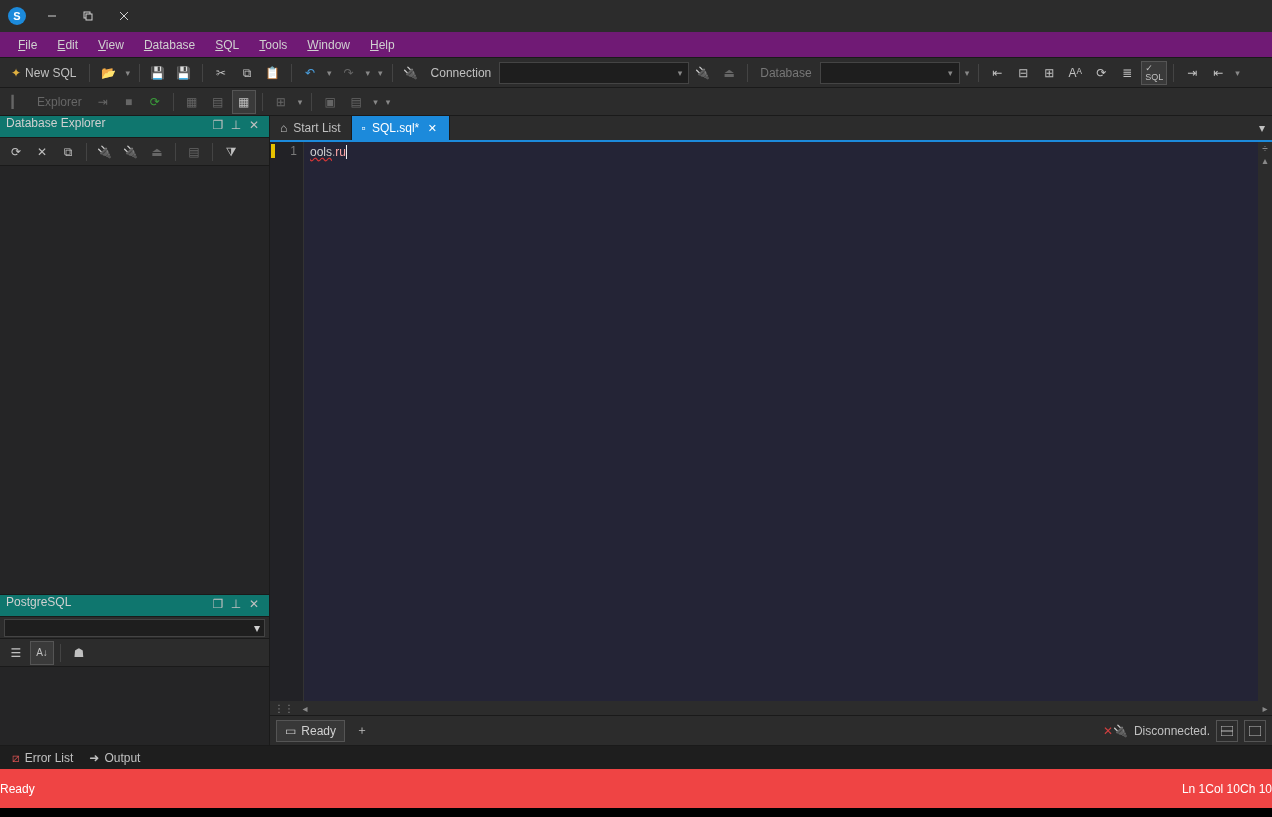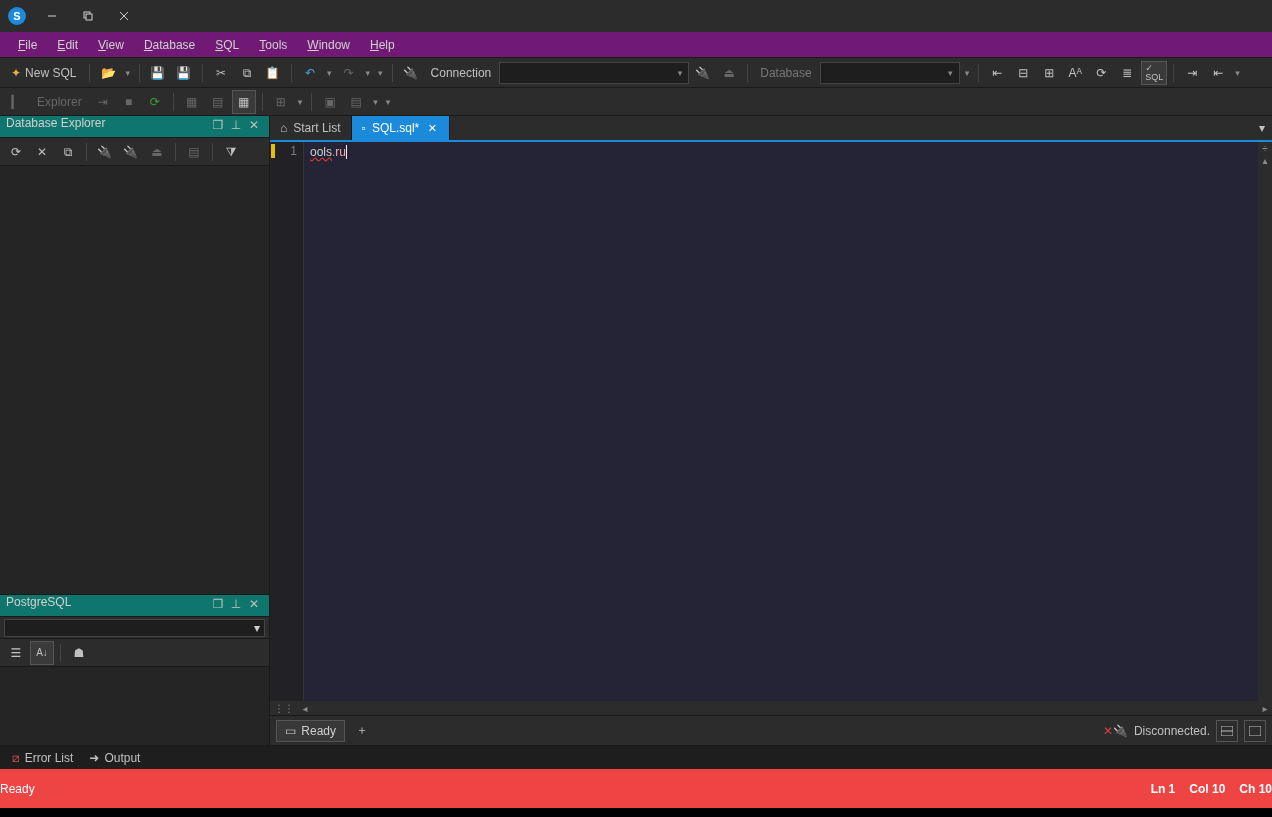--- a/index.html
+++ b/index.html
@@ -70,21 +70,21 @@
   .editor-footer .view-tab { display:flex; align-items:center; gap:5px; height:22px; padding:0 8px; border:1px solid #555; background:#383838; cursor:pointer;}
   .editor-footer .add-tab { width:22px; height:22px; display:flex; align-items:center; justify-content:center; color:#c0c0c0; cursor:pointer;}
   .editor-footer .spacer { flex:1; }
   .editor-footer .status { display:flex; align-items:center; gap:6px; color:#c0c0c0; }
   .editor-footer .sqbtn { width:22px; height:22px; border:1px solid #555; display:flex; align-items:center; justify-content:center; cursor:pointer;}
   
   .bottom-tabs { height: 24px; background: #1e1e1e; display:flex; align-items:center; padding:0 6px; gap:4px; border-top:1px solid #1a1a1a;}
   .bottom-tabs .btab { display:flex; align-items:center; gap:5px; padding:0 6px; height:20px; color:#c0c0c0; cursor:pointer;}
   .statusbar { height: 39px; background: #ef4444; color: #fff; display:flex; align-items:center; padding:0 0; }
   .statusbar .left-status { flex:1; }
-  .statusbar .right-status { display:flex; gap:14px;font-weight:bold;}
+  .statusbar .right-status { display:flex; }
   .taskbar { height:9px; background:#000; }
 </style>
 </head>
 <body>
 
 <div class="titlebar">
   <div class="app-icon">S</div>
   <div class="winbtn">
       <svg width="10" height="10">
         <line x1="1" y1="5" x2="9" y2="5" stroke="#d0d0d0" stroke-width="1"></line>

